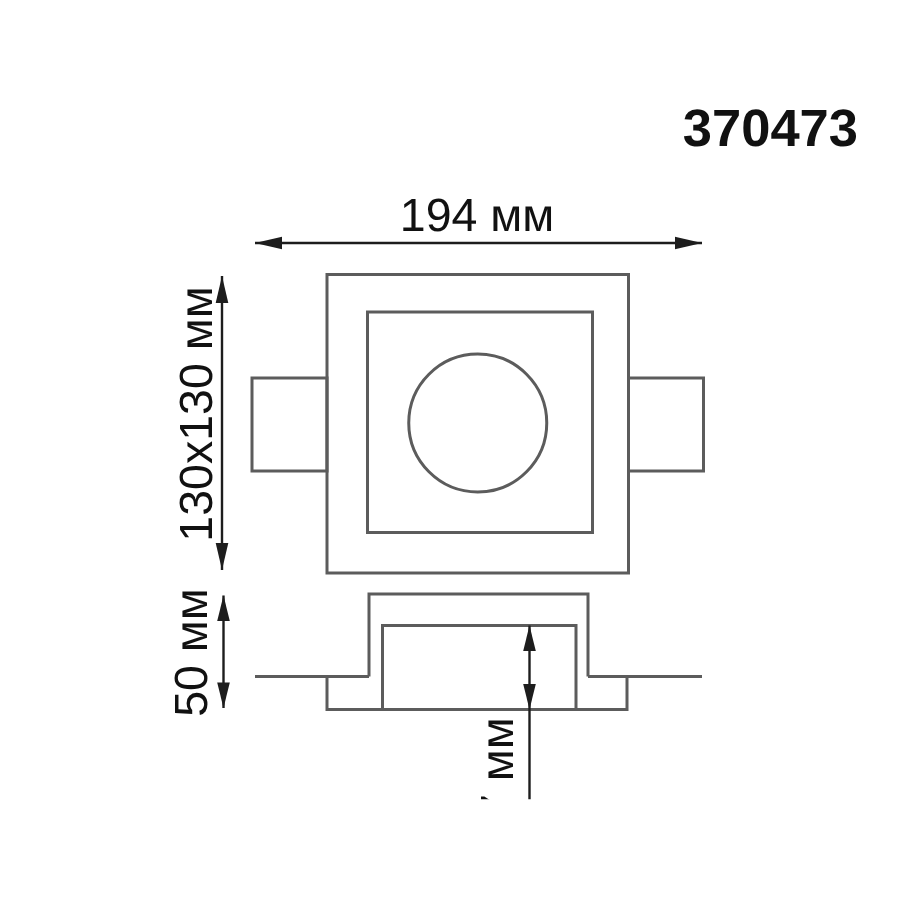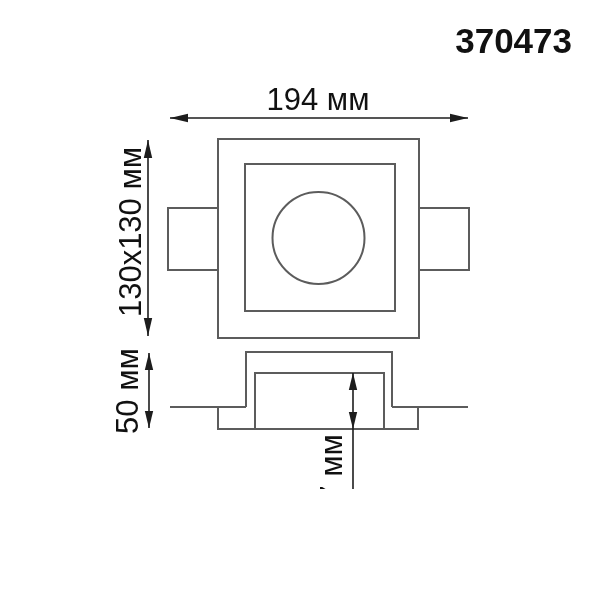--- a/index.html
+++ b/index.html
@@ -6,20 +6,21 @@
     margin: 0;
     padding: 0;
     background: #ffffff;
   }
   .canvas {
     position: relative;
     width: 600px;
     height: 489px;
     background: #ffffff;
     overflow: hidden;
+    margin-top: 44px;
   }
   svg { display: block; }
   .outline-group {
     fill: none;
     stroke-width: 2;
     stroke-linejoin: miter;
   }
   .dim-line-group {
     fill: none;
     stroke-width: 1.6;

